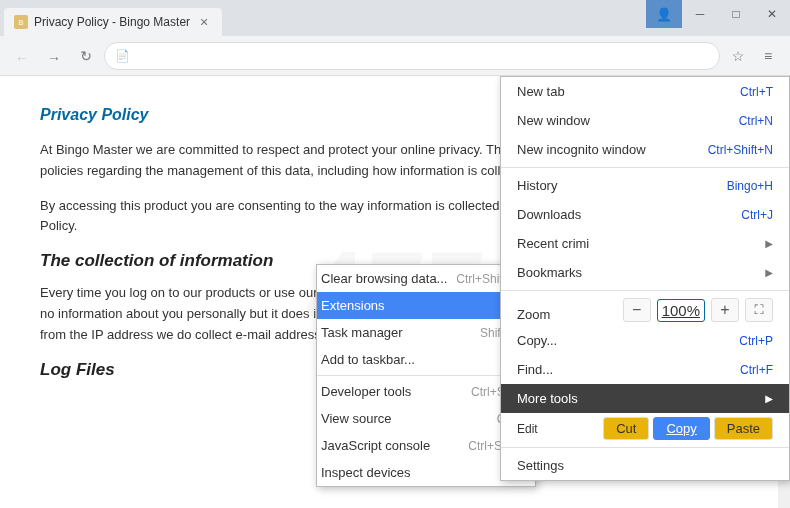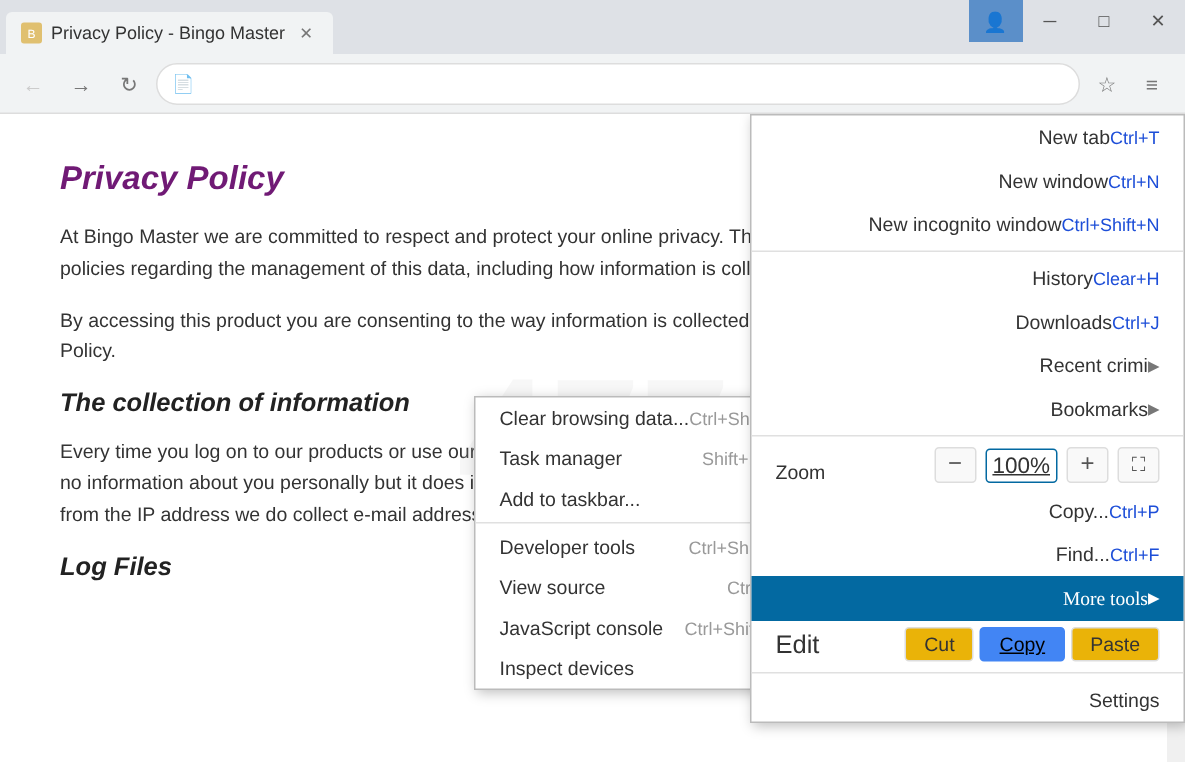--- a/index.html
+++ b/index.html
@@ -114,25 +114,25 @@
       transform: translate(-50%, -50%);
       font-size: 120px;
       font-weight: bold;
       color: rgba(200,200,200,0.15);
       font-family: serif;
       pointer-events: none;
       user-select: none;
     }
 
     .page-title {
-      font-size: 22px;
+      font-size: 16px;
       font-style: italic;
       font-weight: bold;
       margin-bottom: 16px;
-      color: #701a75;
+      color: #0369a1;
     }
     .page-para {
       font-size: 13px;
       color: #333;
       line-height: 1.6;
       margin-bottom: 14px;
     }
     .section-title {
       font-size: 17px;
       font-style: italic;
@@ -163,21 +163,21 @@
       width: 220px;
       background: #fff;
       border: 1px solid #bbb;
       box-shadow: 2px 2px 8px rgba(0,0,0,0.25);
       font-size: 13px;
       color: #333;
       z-index: 200;
       pointer-events: auto;
     }
     .submenu-item {
-      padding: 6px 16px;
+      padding: 6px 4px;
       display: flex;
       align-items: center;
       justify-content: space-between;
       cursor: pointer;
       white-space: nowrap;
     }
     .submenu-item.active { background: #4285f4; color: #fff; }
     .submenu-item .shortcut { color: #999; font-size: 12px; }
     .submenu-item.active .shortcut { color: #cce; }
     .submenu-divider { height: 1px; background: #e0e0e0; margin: 2px 0; }
@@ -193,25 +193,25 @@
       box-shadow: 2px 2px 8px rgba(0,0,0,0.25);
       font-size: 13px;
       color: #333;
       z-index: 300;
       pointer-events: auto;
     }
     .menu-item {
       padding: 7px 16px;
       display: flex;
       align-items: center;
-      justify-content: flex-end;
+      justify-content: space-between;
       cursor: pointer;
       white-space: nowrap;
     }
-    .menu-item.highlighted { background: #0369a1; color: #fff; font-family: Liberation Serif, serif; }
+    .menu-item.highlighted { background: #404040; color: #fff; }
     .menu-item .shortcut { color: #1d4ed8; font-size: 12px; }
     .menu-item .arrow { font-size: 10px; color: #777; }
     .menu-item.highlighted .arrow { color: #fff; }
     .menu-divider { height: 1px; background: #e0e0e0; margin: 3px 0; }
 
     
     .zoom-row {
       padding: 4px 16px;
       display: flex;
       align-items: flex-end;
@@ -241,21 +241,21 @@
     }
     .edit-btn {
       padding: 3px 12px;
       border: 1px solid #ddd;
       background: #eab308;
       border-radius: 3px;
       font-size: 13px; cursor: pointer;
       color: #333;
     }
     .edit-btn.copy-btn {
-      background: #4285f4; color: #000000; border-color: #4285f4; text-decoration: underline;
+      background: #4285f4; color: #ffffff; border-color: #4285f4; text-decoration: underline;
     }
 
     
     .scrollbar {
       position: absolute;
       right: 0; top: 0; bottom: 0;
       width: 12px;
       background: #f0f0f0;
     }
     .scrollbar-thumb {
@@ -311,20 +311,24 @@
       <h2 class="log-title">Log Files</h2>
     </div>
 
     <div class="menus-overlay">
 
       <div class="submenu">
         <div class="submenu-item">
           <span>Clear browsing data...</span>
           <span class="shortcut">Ctrl+Shift+Del</span>
         </div>
+        <div class="submenu-item active">
+          <span>Extensions</span>
+          <span class="shortcut"></span>
+        </div>
         <div class="submenu-item">
           <span>Task manager</span>
           <span class="shortcut">Shift+Esc</span>
         </div>
         <div class="submenu-item">
           <span>Add to taskbar...</span>
           <span class="shortcut"></span>
         </div>
         <div class="submenu-divider"></div>
         <div class="submenu-item">
@@ -355,21 +359,21 @@
           <span>New window</span>
           <span class="shortcut">Ctrl+N</span>
         </div>
         <div class="menu-item">
           <span>New incognito window</span>
           <span class="shortcut">Ctrl+Shift+N</span>
         </div>
         <div class="menu-divider"></div>
         <div class="menu-item">
           <span>History</span>
-          <span class="shortcut">Clear+H</span>
+          <span class="shortcut">Bingo+H</span>
         </div>
         <div class="menu-item">
           <span>Downloads</span>
           <span class="shortcut">Ctrl+J</span>
         </div>
         <div class="menu-item">
           <span>Recent crimi</span>
           <span class="arrow">▶</span>
         </div>
         <div class="menu-item">
@@ -393,21 +397,21 @@
         <div class="menu-item">
           <span>Find...</span>
           <span class="shortcut">Ctrl+F</span>
         </div>
         <div class="menu-item highlighted">
           <span>More tools</span>
           <span class="arrow">▶</span>
         </div>
 
         <div style="padding: 4px 16px; display: flex; align-items: center; gap: 4px;">
-          <span style="flex:1; font-size:17px;">Edit</span>
+          <span style="flex:1; font-size:12px;">Edit</span>
           <button class="edit-btn">Cut</button>
           <button class="edit-btn copy-btn">Copy</button>
           <button class="edit-btn">Paste</button>
         </div>
 
         <div class="menu-divider"></div>
         <div class="menu-item">
           <span>Settings</span>
         </div>
 

